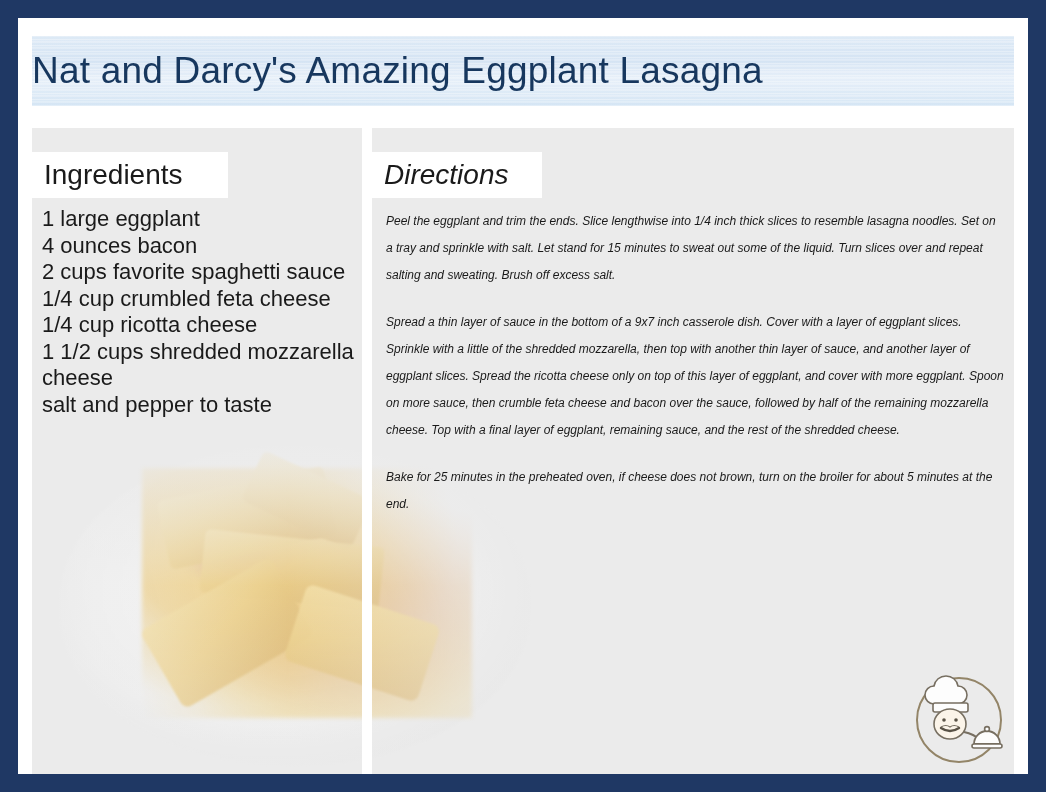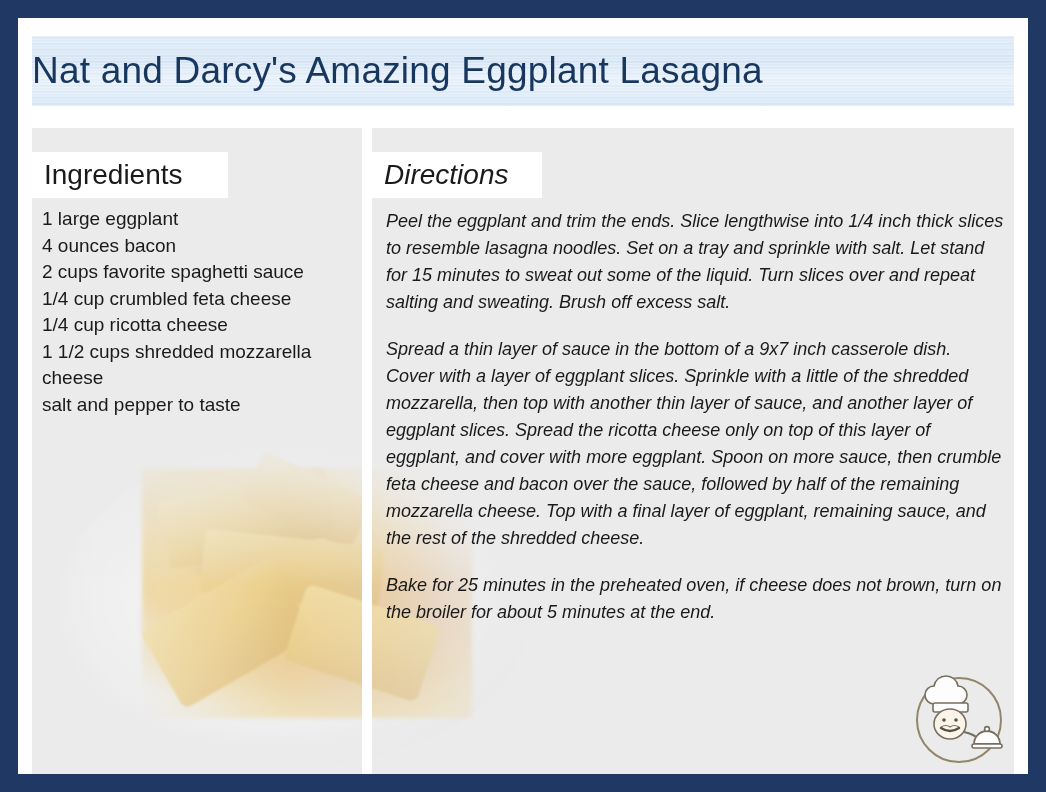--- a/index.html
+++ b/index.html
@@ -94,32 +94,32 @@
   .head-text {
     font-size: 28px;
     color: #1a1a1a;
   }
 
   .ingredients-body {
     position: absolute;
     top: 78px;
     left: 10px;
     width: 316px;
-    font-size: 19px;
+    font-size: 22px;
     line-height: 26.5px;
     color: #1a1a1a;
     white-space: pre-wrap;
   }
 
   .directions-body {
     position: absolute;
     top: 80px;
     left: 14px;
     width: 618px;
-    font-size: 18px;
+    font-size: 12px;
     line-height: 27px;
     color: #1a1a1a;
   }
   .directions-body p {
     margin: 0 0 20px 0;
   }
 
   
   .food-photo {
     position: absolute;

